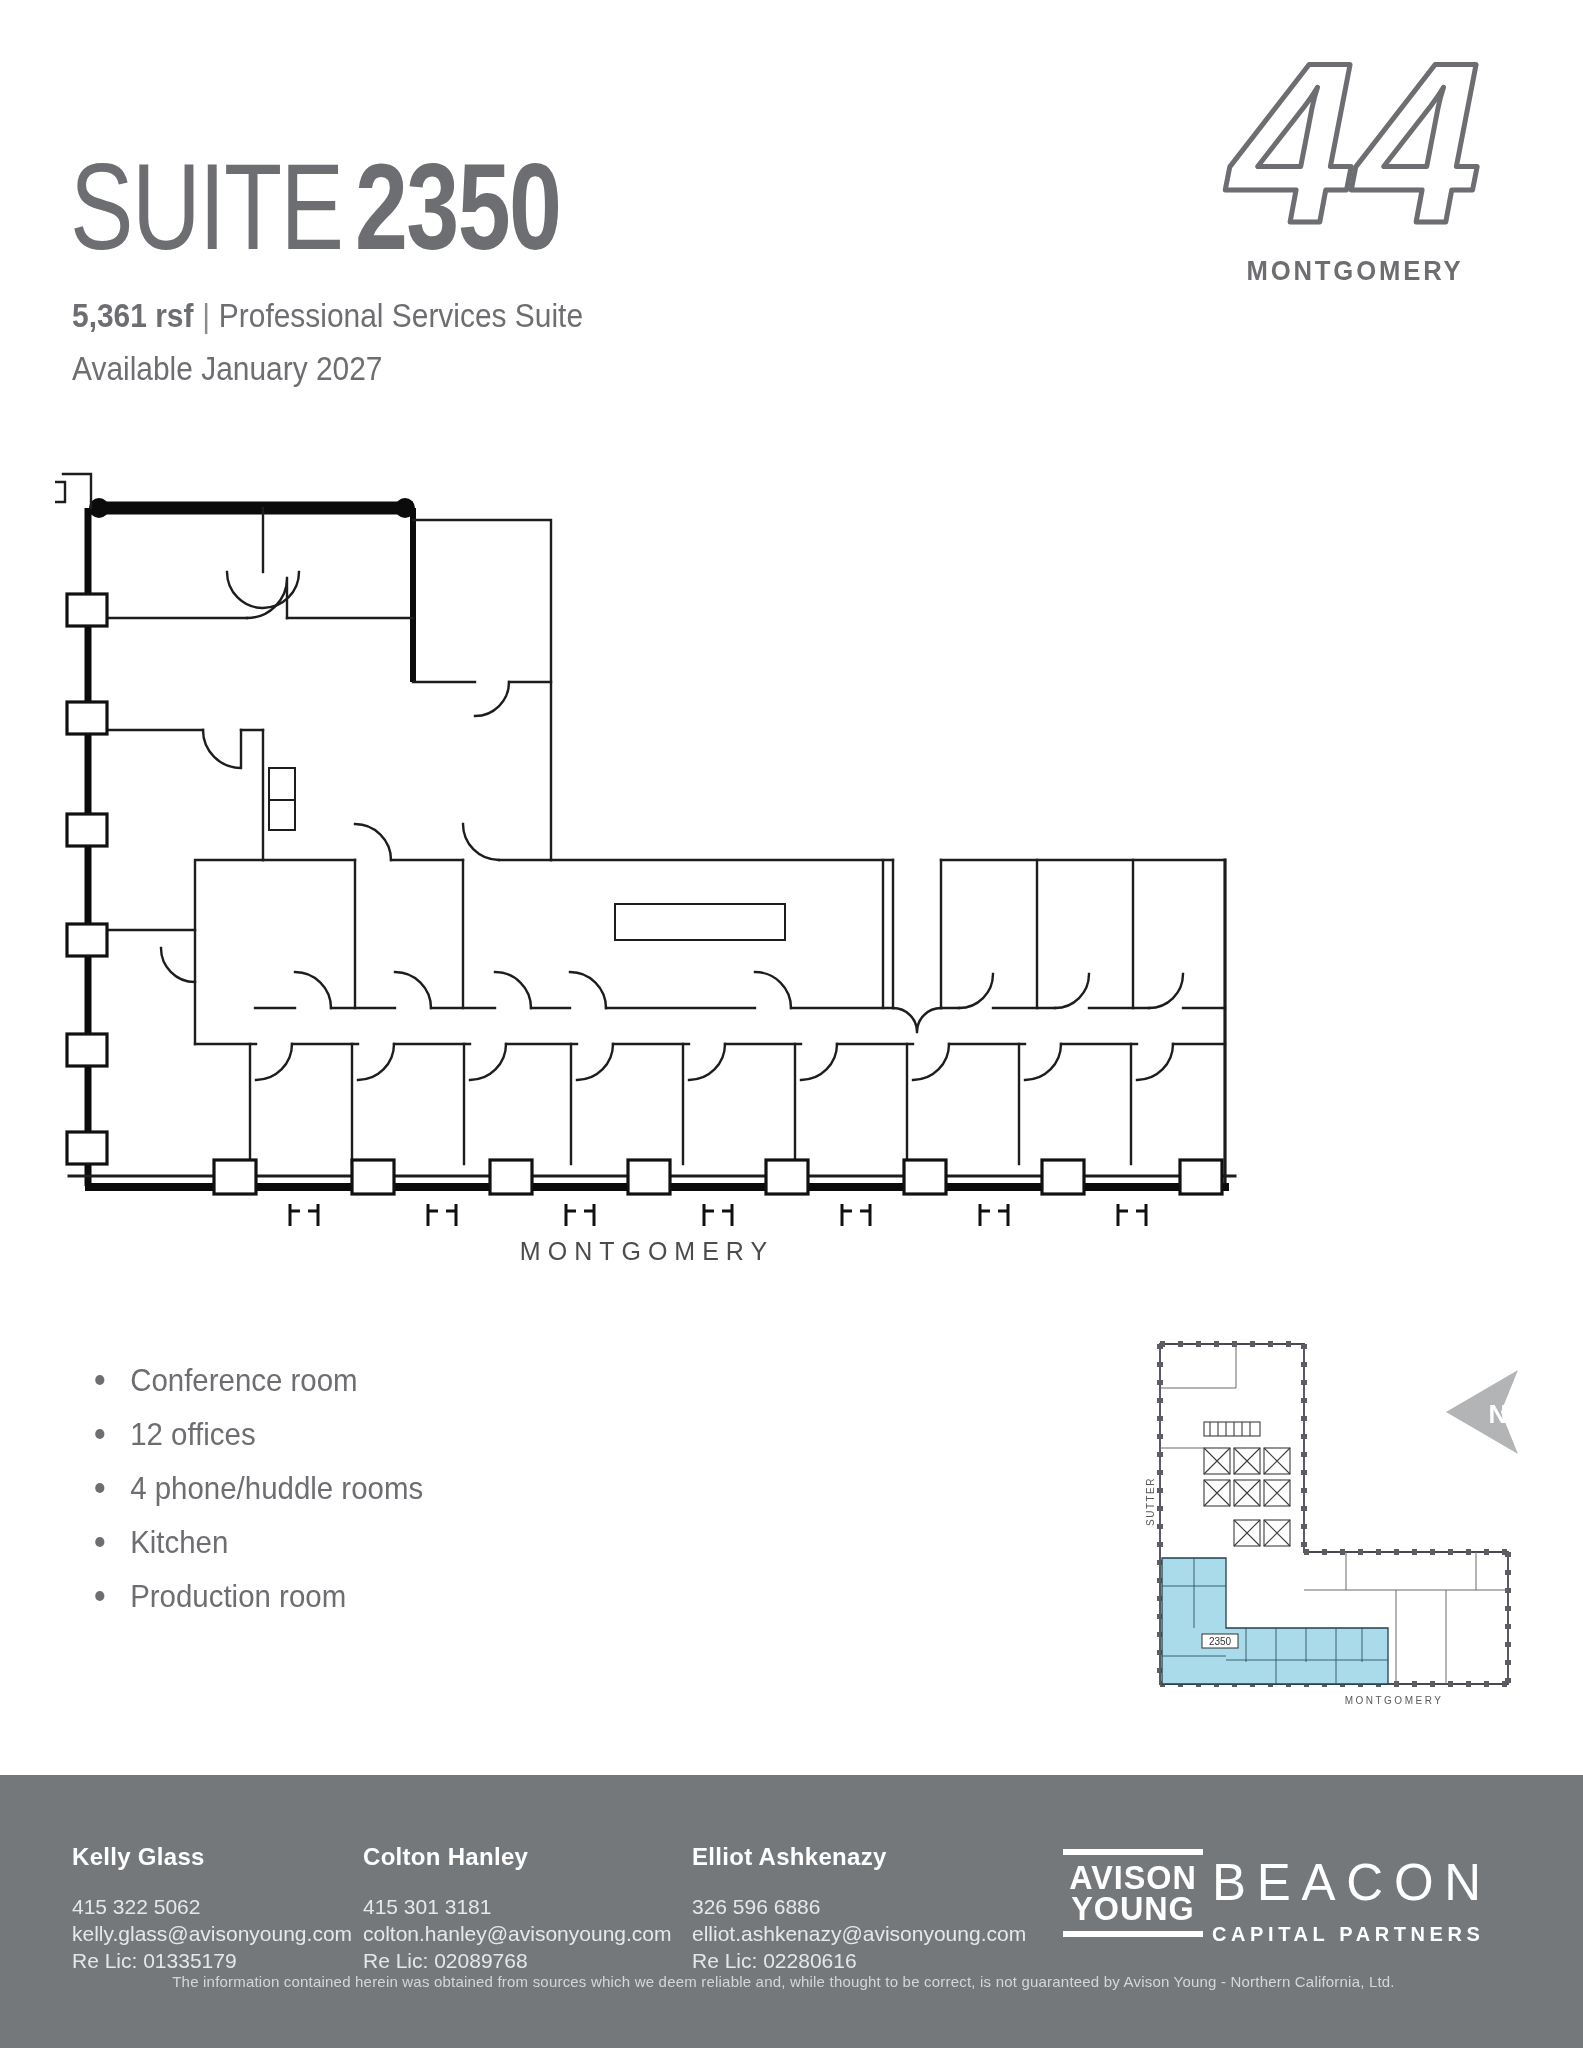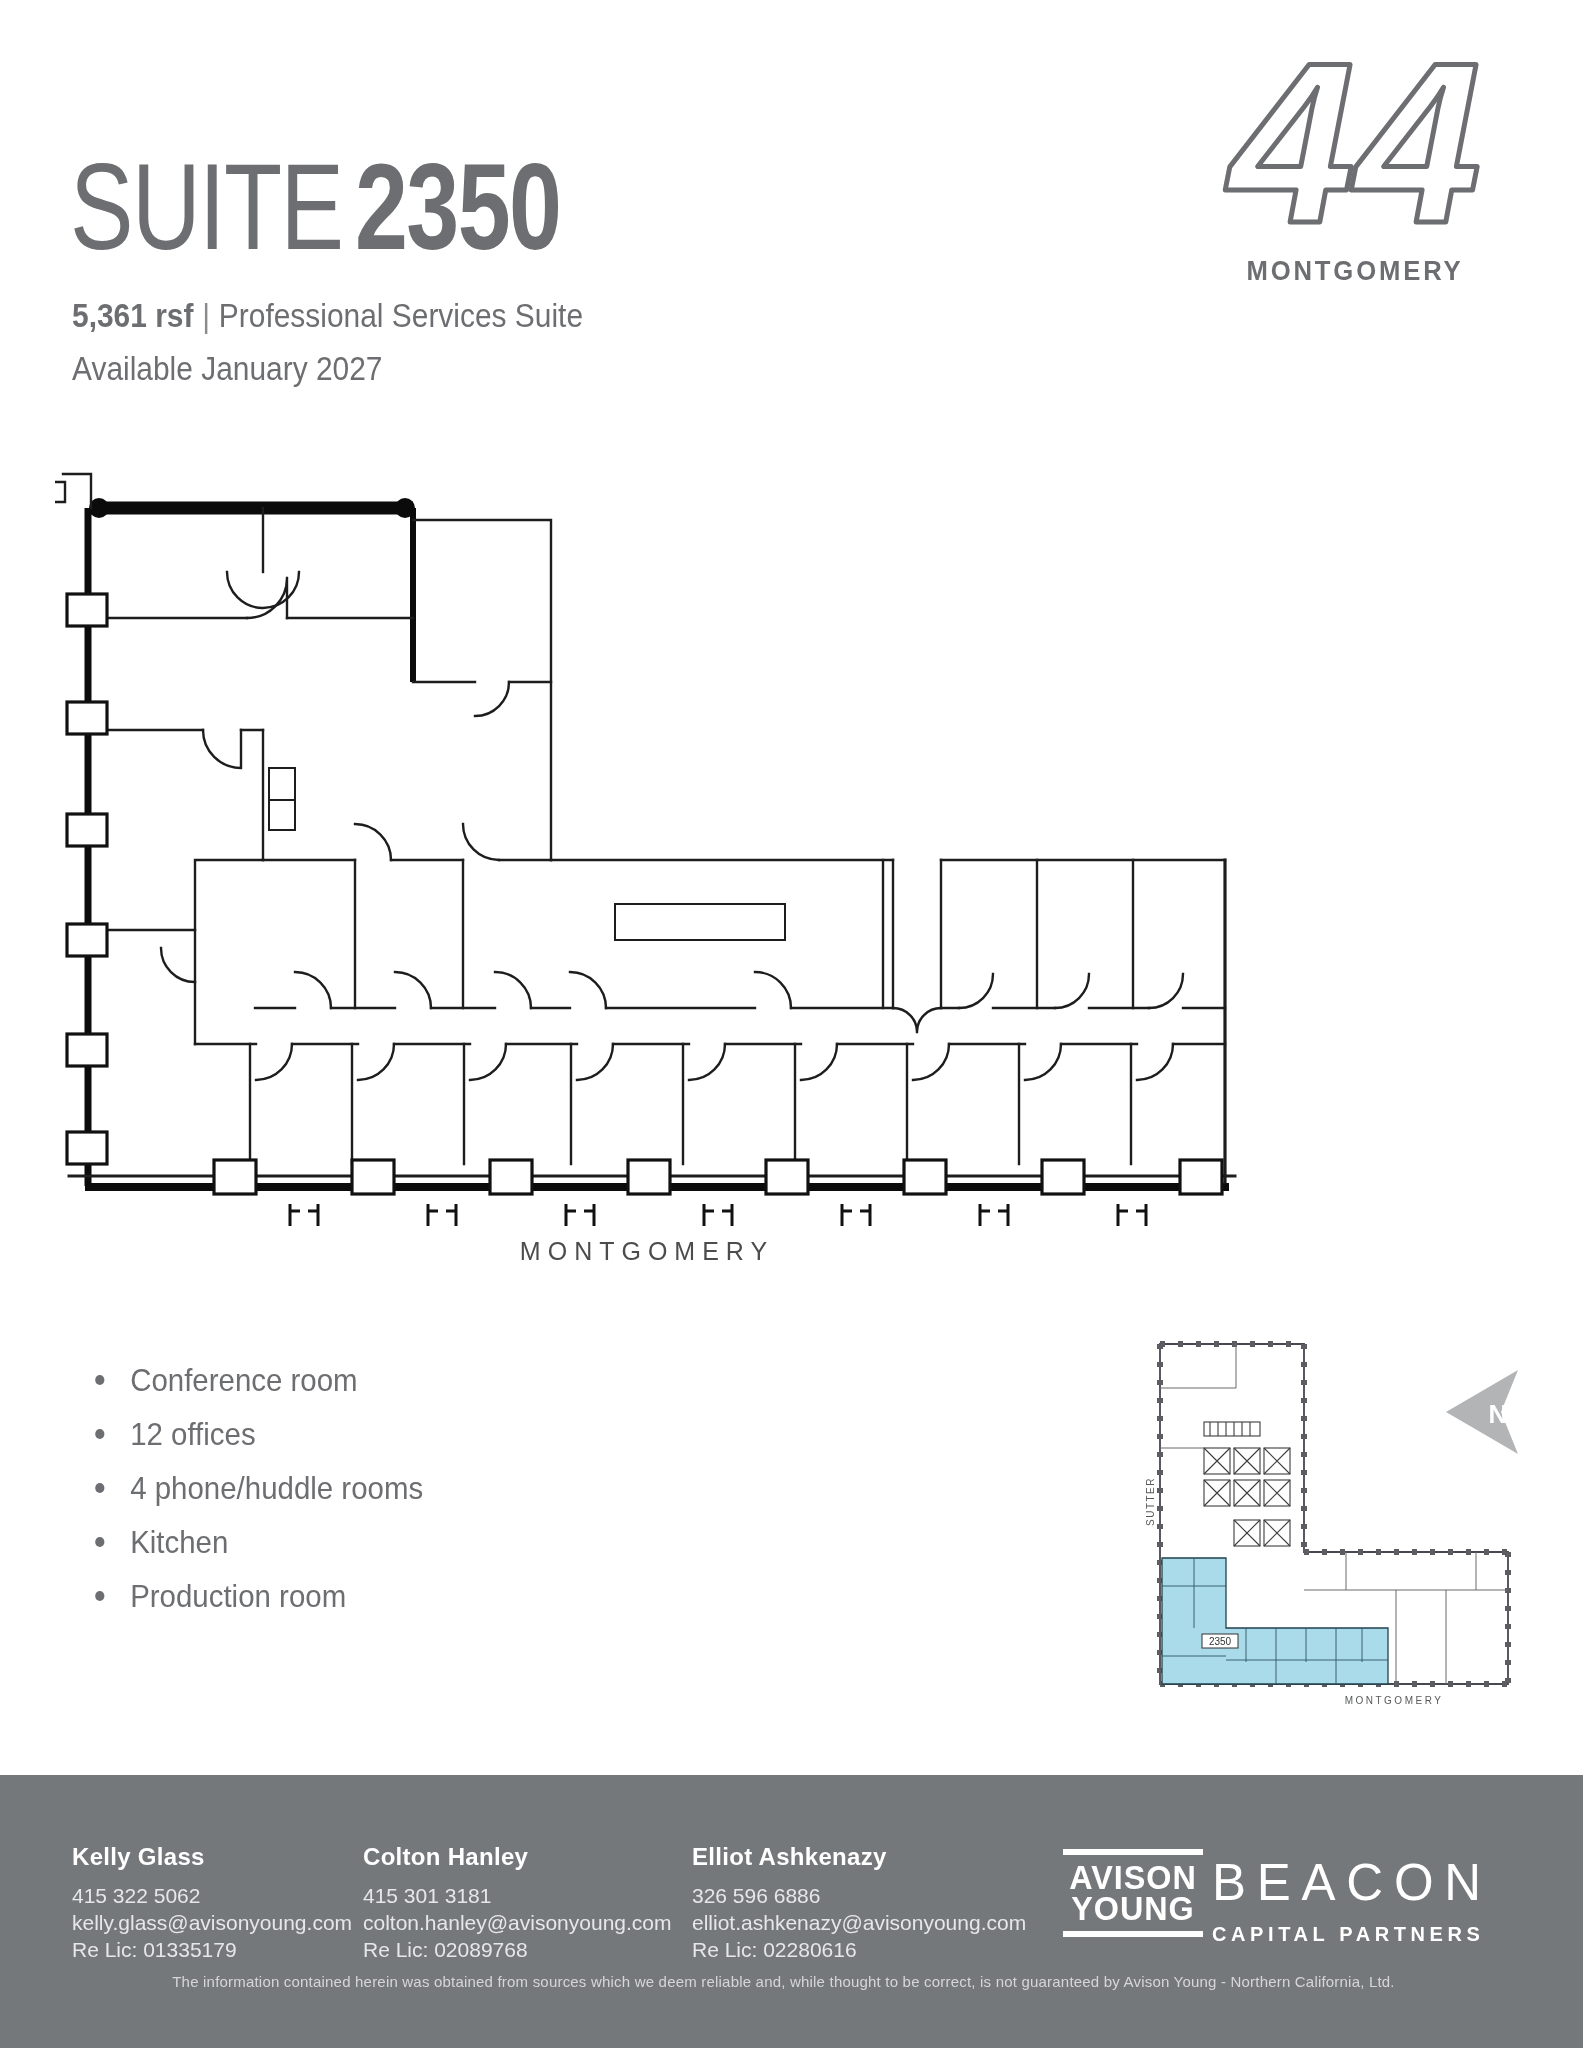--- a/index.html
+++ b/index.html
@@ -35,21 +35,21 @@
     margin-bottom:17px;transform:scaleX(.92);transform-origin:left top;white-space:nowrap;}
   .features li::before{content:"";position:absolute;left:10px;top:13px;width:10px;height:10px;
     border-radius:50%;background:#6d6e71;}
 
   
   .keyplan-wrap{position:absolute;left:1146px;top:1328px;width:380px;height:390px;}
 
   
   .footer{position:absolute;left:0;top:1775px;width:1583px;height:273px;background:#75787b;}
   .contact{position:absolute;top:68px;color:#ffffff;}
-  .contact .name{font-size:24px;font-weight:700;margin-bottom:11px;letter-spacing:.3px;}
+  .contact .name{font-size:24px;font-weight:700;margin-bottom:22px;letter-spacing:.3px;}
   .contact .row{font-size:21px;line-height:27px;color:#e6e7e8;font-weight:400;}
   .c0{left:72px;} .c1{left:363px;} .c2{left:692px;}
 
   .ay-logo{position:absolute;left:1063px;top:74px;width:140px;text-align:center;color:#ffffff;}
   .ay-bar{height:6px;background:#fff;}
   .ay-line{font-size:33px;font-weight:700;line-height:31px;letter-spacing:1px;
     transform:scaleX(.98);transform-origin:center;}
   .ay-logo .ay-bar.top{margin-bottom:7px;} .ay-logo .ay-bar.bot{margin-top:7px;}
 
   .beacon-logo{position:absolute;left:1212px;top:82px;color:#fff;white-space:nowrap;}

